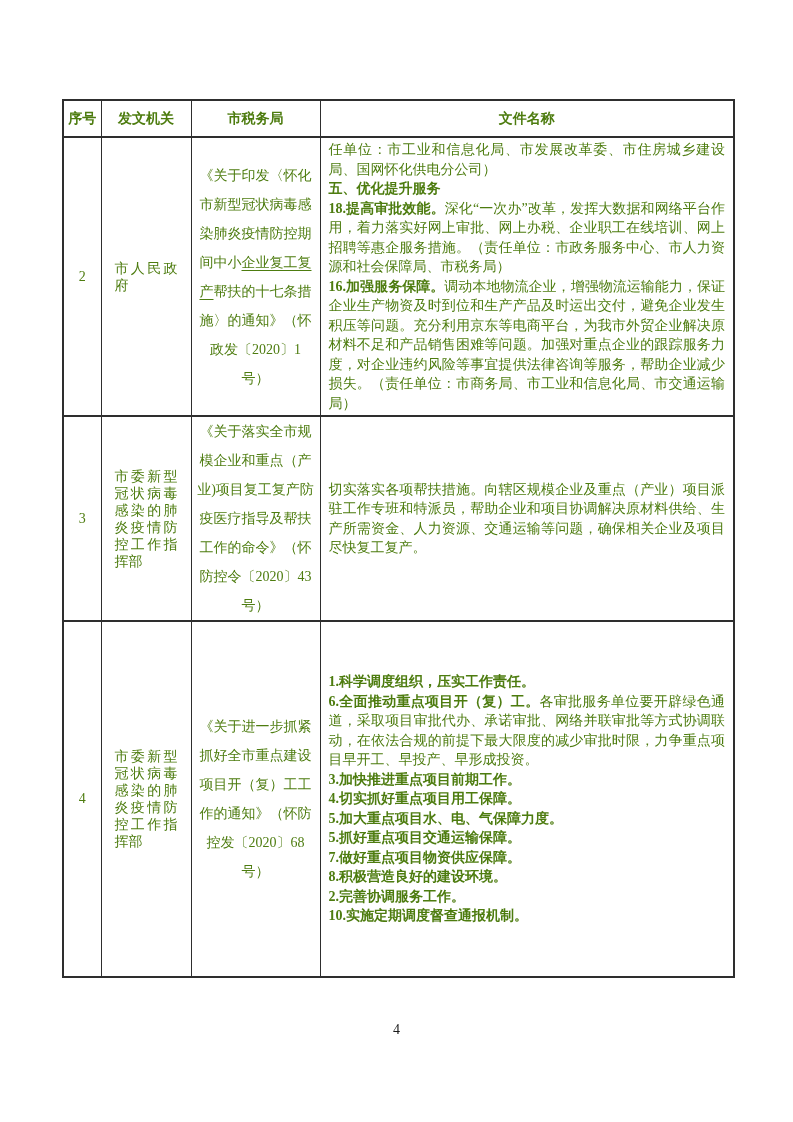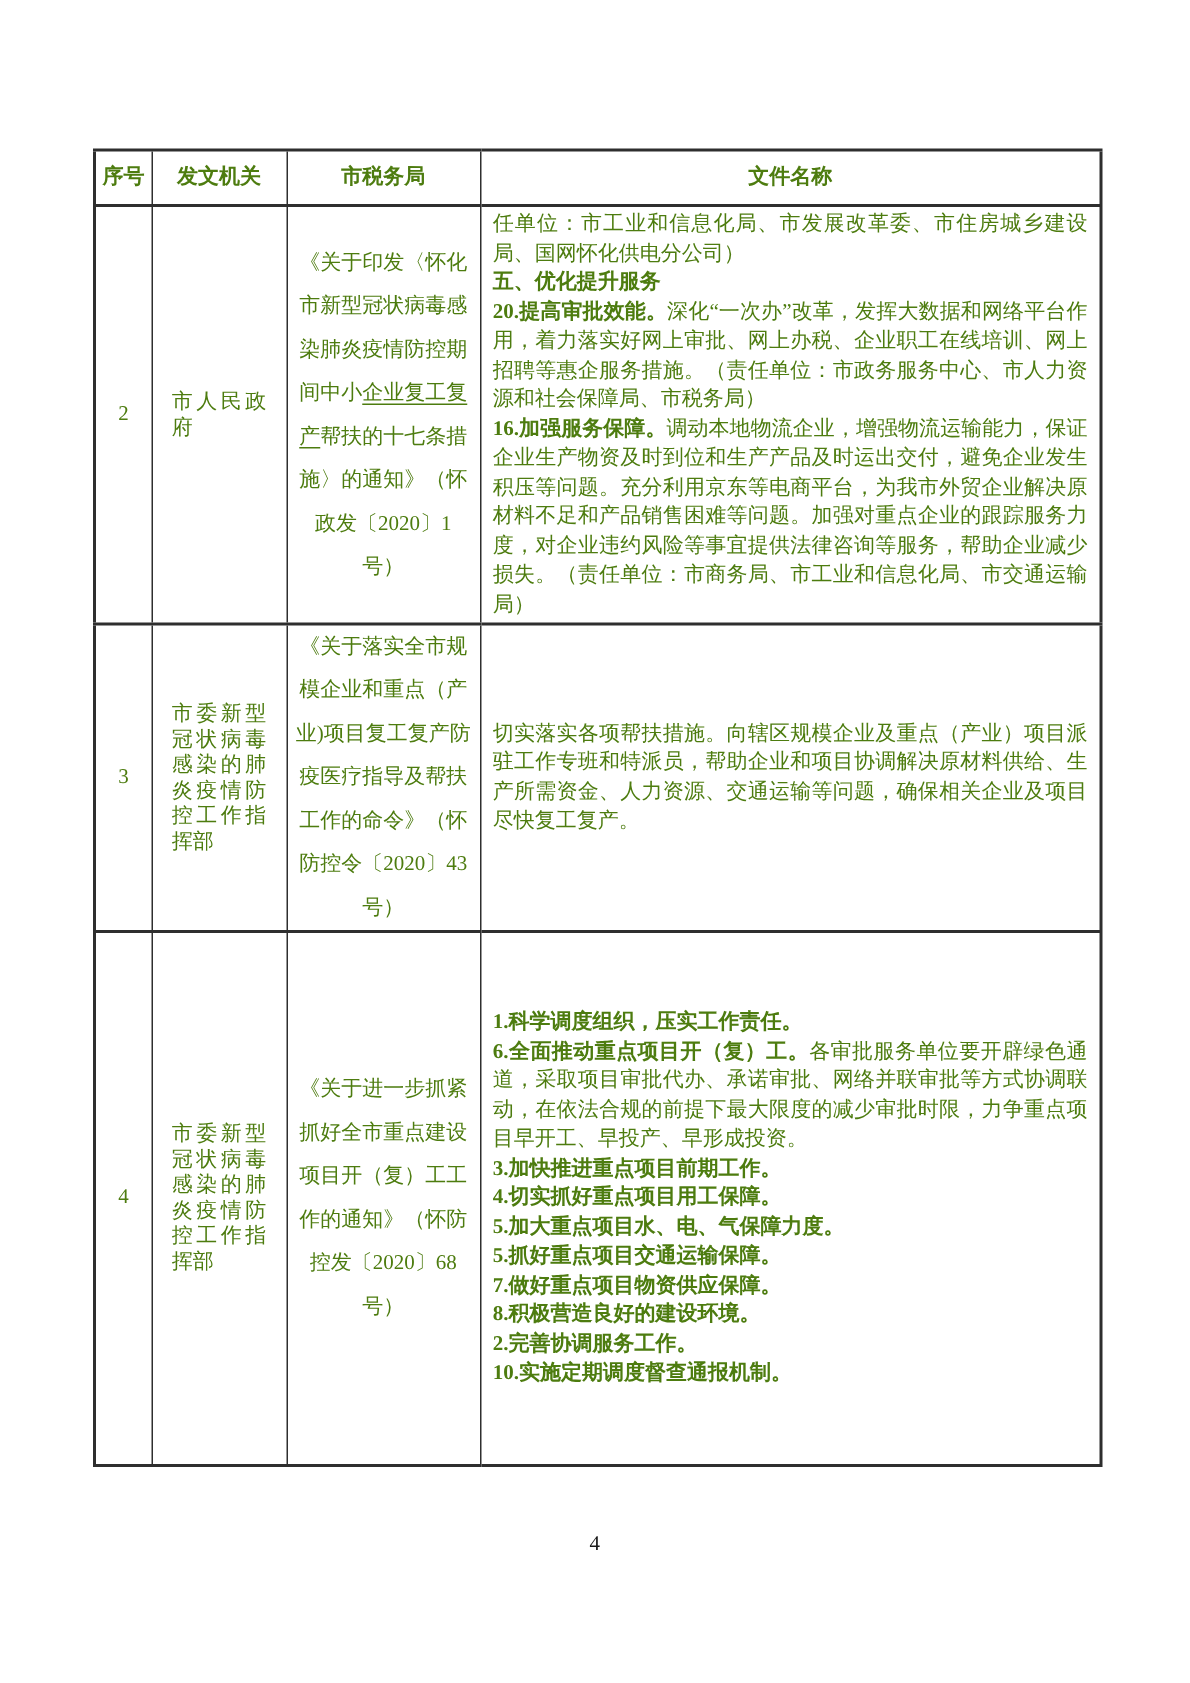--- a/index.html
+++ b/index.html
@@ -102,21 +102,21 @@
       </tr>
     </thead>
     <tbody>
         <tr>
           <td class="c-no">2</td>
           <td class="c-agency">市人民政府</td>
           <td class="c-title"><span>《关于印发〈怀化市新型冠状病毒感染肺炎疫情防控期间中小</span><span class="u">企业复工复产</span><span>帮扶的十七条措施〉的通知》（怀政发〔2020〕1号）</span></td>
           <td class="c-content">
             <p><span>任单位：市工业和信息化局、市发展改革委、市住房城乡建设局、国网怀化供电分公司）</span></p>
             <p><span class="b">五、优化提升服务</span></p>
-            <p><span class="b">20.提高审批效能。</span><span>深化“一次办”改革，发挥大数据和网络平台作用，着力落实好网上审批、网上办税、企业职工在线培训、网上招聘等惠企服务措施。（责任单位：市政务服务中心、市人力资源和社会保障局、市税务局）</span></p>
+            <p><span class="b">18.提高审批效能。</span><span>深化“一次办”改革，发挥大数据和网络平台作用，着力落实好网上审批、网上办税、企业职工在线培训、网上招聘等惠企服务措施。（责任单位：市政务服务中心、市人力资源和社会保障局、市税务局）</span></p>
             <p><span class="b">16.加强服务保障。</span><span>调动本地物流企业，增强物流运输能力，保证企业生产物资及时到位和生产产品及时运出交付，避免企业发生积压等问题。充分利用京东等电商平台，为我市外贸企业解决原材料不足和产品销售困难等问题。加强对重点企业的跟踪服务力度，对企业违约风险等事宜提供法律咨询等服务，帮助企业减少损失。（责任单位：市商务局、市工业和信息化局、市交通运输局）</span></p>
           </td>
         </tr>
         <tr>
           <td class="c-no">3</td>
           <td class="c-agency">市委新型冠状病毒感染的肺炎疫情防控工作指挥部</td>
           <td class="c-title"><span>《关于落实全市规模企业和重点（产业)项目复工复产防疫医疗指导及帮扶工作的命令》（怀防控令〔2020〕43号）</span></td>
           <td class="c-content">
             <p><span>切实落实各项帮扶措施。向辖区规模企业及重点（产业）项目派驻工作专班和特派员，帮助企业和项目协调解决原材料供给、生产所需资金、人力资源、交通运输等问题，确保相关企业及项目尽快复工复产。</span></p>
           </td>

